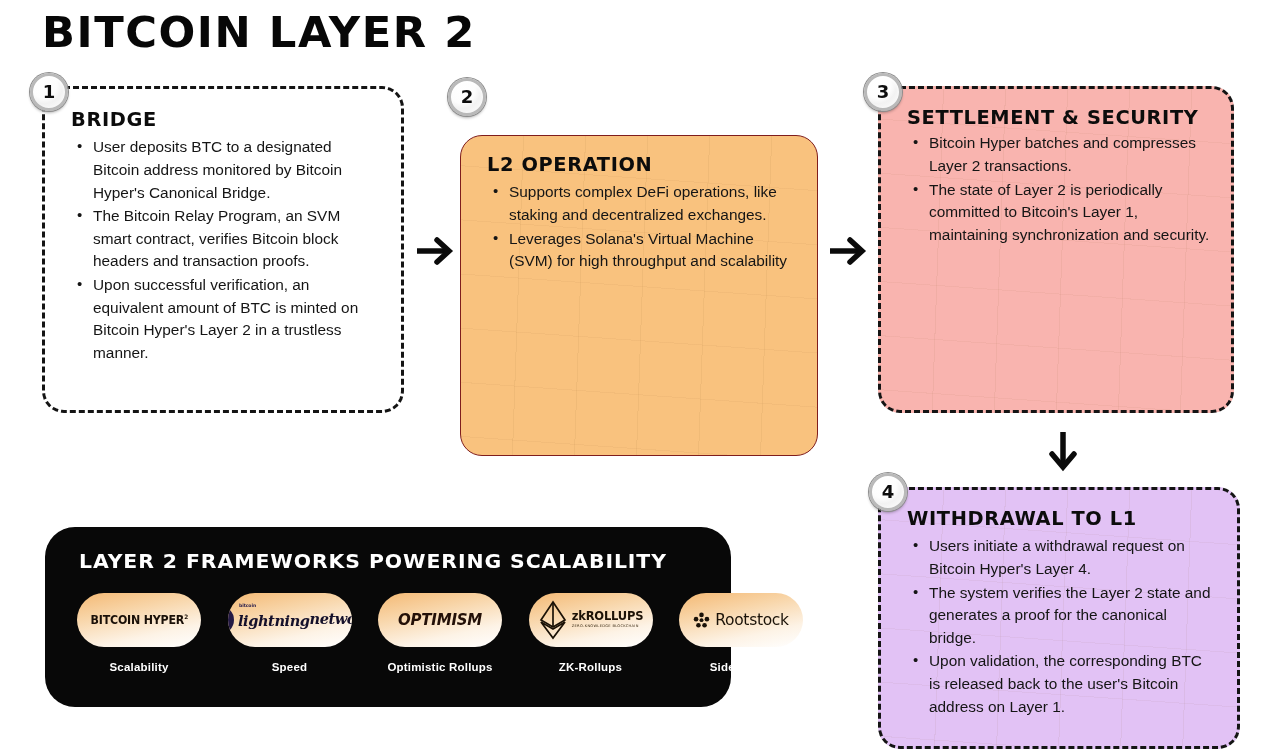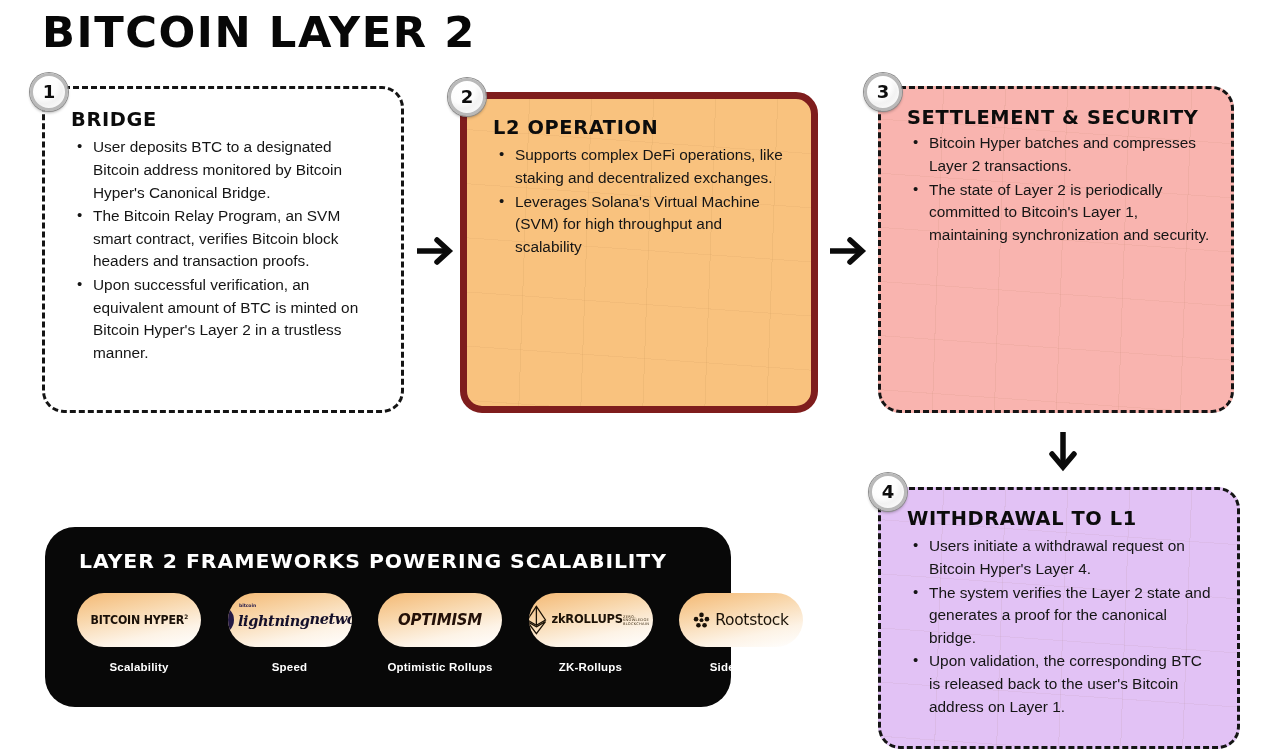--- a/index.html
+++ b/index.html
@@ -27,21 +27,21 @@
   }
 
   
   .card{
     position:absolute;
     border-radius:22px;
     box-sizing:border-box;
     padding:18px 20px 14px 26px;
   }
   .card.dashed{ border:3px dashed #141414; background:transparent; }
-  .card.solid{ border:7px solid #7f1d1d; }
+  .card.solid{ border:1px solid #7f1d1d;margin-top:43px; }
   .card-texture{
     position:absolute;inset:0;border-radius:19px;pointer-events:none;
     background-image:
       repeating-linear-gradient(92deg, rgba(120,80,30,.09) 0 1px, transparent 1px 62px),
       repeating-linear-gradient(184deg, rgba(120,80,30,.07) 0 1px, transparent 1px 54px);
     opacity:.75;
   }
   .card-inner{position:relative;z-index:2;}
   .card-title{
     font-family:"DejaVu Sans", sans-serif;
@@ -171,21 +171,21 @@
   }
   .ln-w1{margin-top:2px;}
 
   .lg-op{
     font-family:"DejaVu Sans", sans-serif;
     font-style:italic;font-weight:bold;font-size:15px;
     color:#231008;letter-spacing:-.2px;white-space:nowrap;
   }
 
   .lg-zk{display:flex;align-items:center;gap:4px;}
-  .zk-text{display:flex;flex-direction:row;line-height:1;justify-content:flex-end;}
+  .zk-text{display:flex;flex-direction:column;line-height:1;justify-content:flex-end;}
   .zk-main{
     font-family:"DejaVu Sans", sans-serif;font-weight:bold;font-size:11.5px;
     color:#1d1206;letter-spacing:-.2px;
   }
   .zk-sub{
     font-family:"DejaVu Sans", sans-serif;font-size:3.6px;color:#3a2a12;
     letter-spacing:.3px;margin-top:2px;
   }
 
   .lg-rs{display:flex;align-items:center;gap:5px;}

